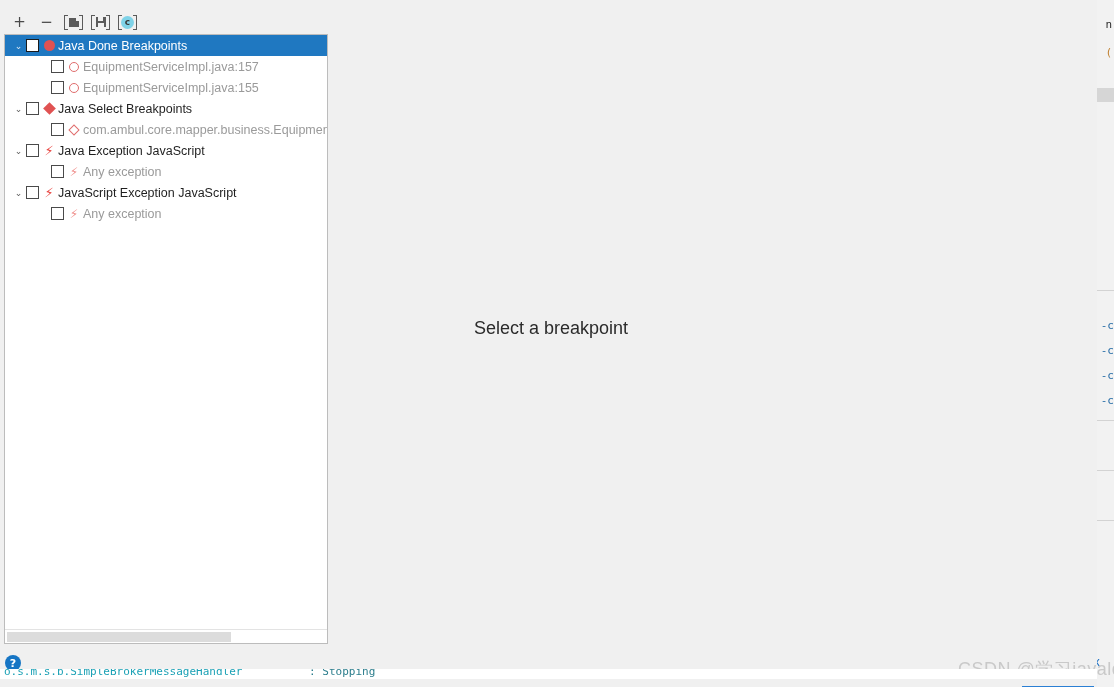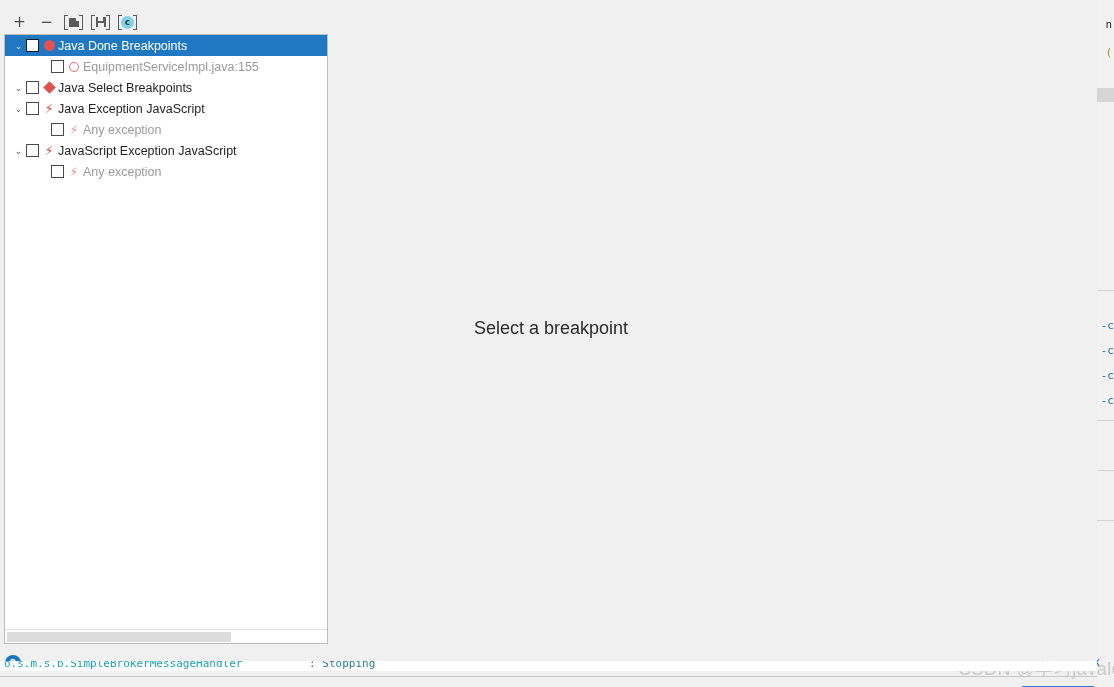--- a/index.html
+++ b/index.html
@@ -235,21 +235,21 @@
     width: 72px; height: 24px;
     background: #f0f0f0;
     border: 2px solid #2a7fd4;
     display: flex; align-items: center; justify-content: center;
     font-size: 12.5px; color: #1a1a1a;
     cursor: default;
   }
 
   
   #console-sliver {
-    position: absolute; left: 0; bottom: 16px;
+    position: absolute; left: 0; bottom: 8px;
     width: 1097px; height: 10px;
     background: #ffffff;
     overflow: hidden;
   }
   #console-sliver .line {
     position: absolute; top: -4px; left: 4px;
     font-family: "DejaVu Sans Mono", monospace;
     font-size: 11px;
     color: #1ba1b5;
     white-space: nowrap;
@@ -330,29 +330,47 @@
           </span>
           <span class="row-label">Java Done Breakpoints</span>
         </div>
         <div class="tree-row">
           <span class="indent"></span>
           <span class="chevron blank"></span>
           <span class="cb"></span>
           <span class="bp-icon">
             <span class="dot-hollow"></span>
           </span>
+          <span class="row-label dim">EquipmentServiceImpl.java:157</span>
+        </div>
+        <div class="tree-row">
+          <span class="indent"></span>
+          <span class="chevron blank"></span>
+          <span class="cb"></span>
+          <span class="bp-icon">
+            <span class="dot-hollow"></span>
+          </span>
           <span class="row-label dim">EquipmentServiceImpl.java:155</span>
         </div>
         <div class="tree-row">
           <span class="chevron">⌄</span>
           <span class="cb"></span>
           <span class="bp-icon">
             <span class="diamond-filled"></span>
           </span>
           <span class="row-label">Java Select Breakpoints</span>
+        </div>
+        <div class="tree-row">
+          <span class="indent"></span>
+          <span class="chevron blank"></span>
+          <span class="cb"></span>
+          <span class="bp-icon">
+            <span class="diamond-hollow"></span>
+          </span>
+          <span class="row-label dim">com.ambul.core.mapper.business.Equipmen</span>
         </div>
         <div class="tree-row">
           <span class="chevron">⌄</span>
           <span class="cb"></span>
           <span class="bp-icon">
             <span class="bolt">⚡</span>
           </span>
           <span class="row-label">Java Exception JavaScript</span>
         </div>
         <div class="tree-row">

